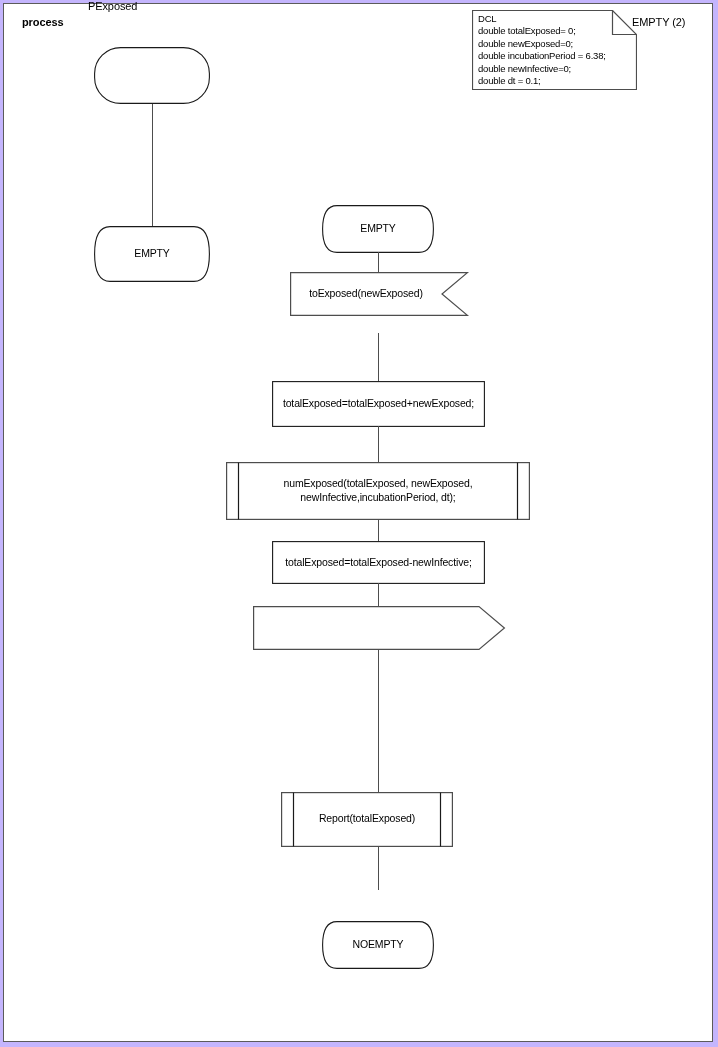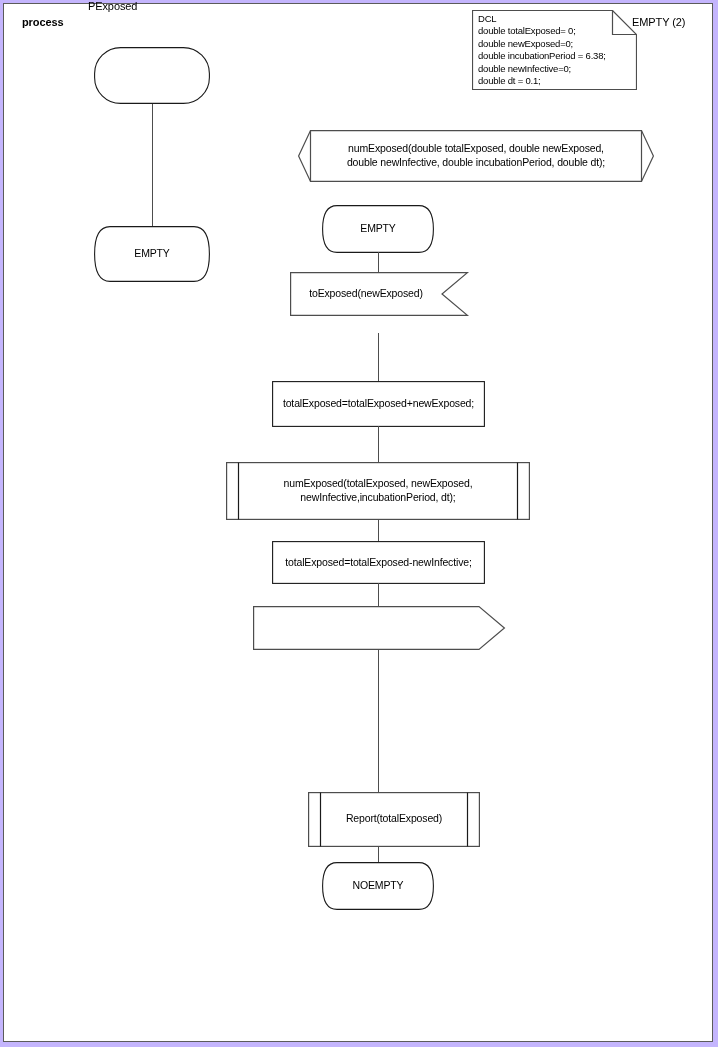--- a/index.html
+++ b/index.html
@@ -114,29 +114,20 @@
 
   <div class="connector" style="left:152px; top:104px; height:123px;"></div>
 
   <div class="node" style="left:94px; top:226px;">
     <svg width="116" height="56" viewBox="0 0 116 56">
       <path d="M16 0.6 L100 0.6 Q115.4 0.6 115.4 28 Q115.4 55.4 100 55.4 L16 55.4 Q0.6 55.4 0.6 28 Q0.6 0.6 16 0.6 Z" fill="#ffffff" stroke="#1a1a1a" stroke-width="1.1"></path>
     </svg>
     <div class="lbl" style="top:21px;">EMPTY</div>
   </div>
 
-  <div class="node" style="left:298px; top:130px;">
-    <svg width="356" height="52" viewBox="0 0 356 52">
-      <path d="M12.5 0.6 L343.5 0.6 L355.4 26 L343.5 51.4 L12.5 51.4 L0.6 26 Z" fill="#ffffff" stroke="#4d4d4d" stroke-width="1.2"></path>
-      <line x1="12.5" y1="0.6" x2="12.5" y2="51.4" stroke="#4d4d4d" stroke-width="1.2"></line>
-      <line x1="343.5" y1="0.6" x2="343.5" y2="51.4" stroke="#4d4d4d" stroke-width="1.2"></line>
-    </svg>
-    <div class="lbl" style="top:12px;">numExposed(double totalExposed, double newExposed,
-double newInfective, double incubationPeriod, double dt);</div>
-  </div>
 
   <div class="node" style="left:322px; top:205px;">
     <svg width="112" height="48" viewBox="0 0 112 48">
       <path d="M15 0.6 L97 0.6 Q111.4 0.6 111.4 24 Q111.4 47.4 97 47.4 L15 47.4 Q0.6 47.4 0.6 24 Q0.6 0.6 15 0.6 Z" fill="#ffffff" stroke="#1a1a1a" stroke-width="1.1"></path>
     </svg>
     <div class="lbl" style="top:17px;">EMPTY</div>
   </div>
 
   <div class="connector" style="left:378px; top:252px; height:39px;"></div>
 
@@ -180,31 +171,31 @@
   <div class="connector" style="left:378px; top:583px; height:24px;"></div>
 
   <div class="node" style="left:253px; top:606px;">
     <svg width="252" height="44" viewBox="0 0 252 44">
       <path d="M0.6 0.6 L226 0.6 L251.4 22 L226 43.4 L0.6 43.4 Z" fill="#ffffff" stroke="#4d4d4d" stroke-width="1.2"></path>
     </svg>
   </div>
 
   <div class="connector" style="left:378px; top:649px; height:144px;"></div>
 
-  <div class="node" style="left:308px; top:792px;">
+  <div class="node" style="left:281px; top:792px;">
     <svg width="172" height="55" viewBox="0 0 172 55">
       <rect x="0.6" y="0.6" width="170.8" height="53.8" fill="#ffffff" stroke="#4d4d4d" stroke-width="1.2"></rect>
       <line x1="12.5" y1="0.6" x2="12.5" y2="54.4" stroke="#1a1a1a" stroke-width="1.2"></line>
       <line x1="159.5" y1="0.6" x2="159.5" y2="54.4" stroke="#1a1a1a" stroke-width="1.2"></line>
     </svg>
     <div class="lbl" style="top:20px;">Report(totalExposed)</div>
   </div>
 
   <div class="connector" style="left:378px; top:846px; height:44px;"></div>
 
-  <div class="node" style="left:322px; top:862px;">
+  <div class="node" style="left:322px; top:921px;">
     <svg width="112" height="48" viewBox="0 0 112 48">
       <path d="M15 0.6 L97 0.6 Q111.4 0.6 111.4 24 Q111.4 47.4 97 47.4 L15 47.4 Q0.6 47.4 0.6 24 Q0.6 0.6 15 0.6 Z" fill="#ffffff" stroke="#1a1a1a" stroke-width="1.1"></path>
     </svg>
     <div class="lbl" style="top:17px;">NOEMPTY</div>
   </div>
 
 </div>
 
 </body></html>

